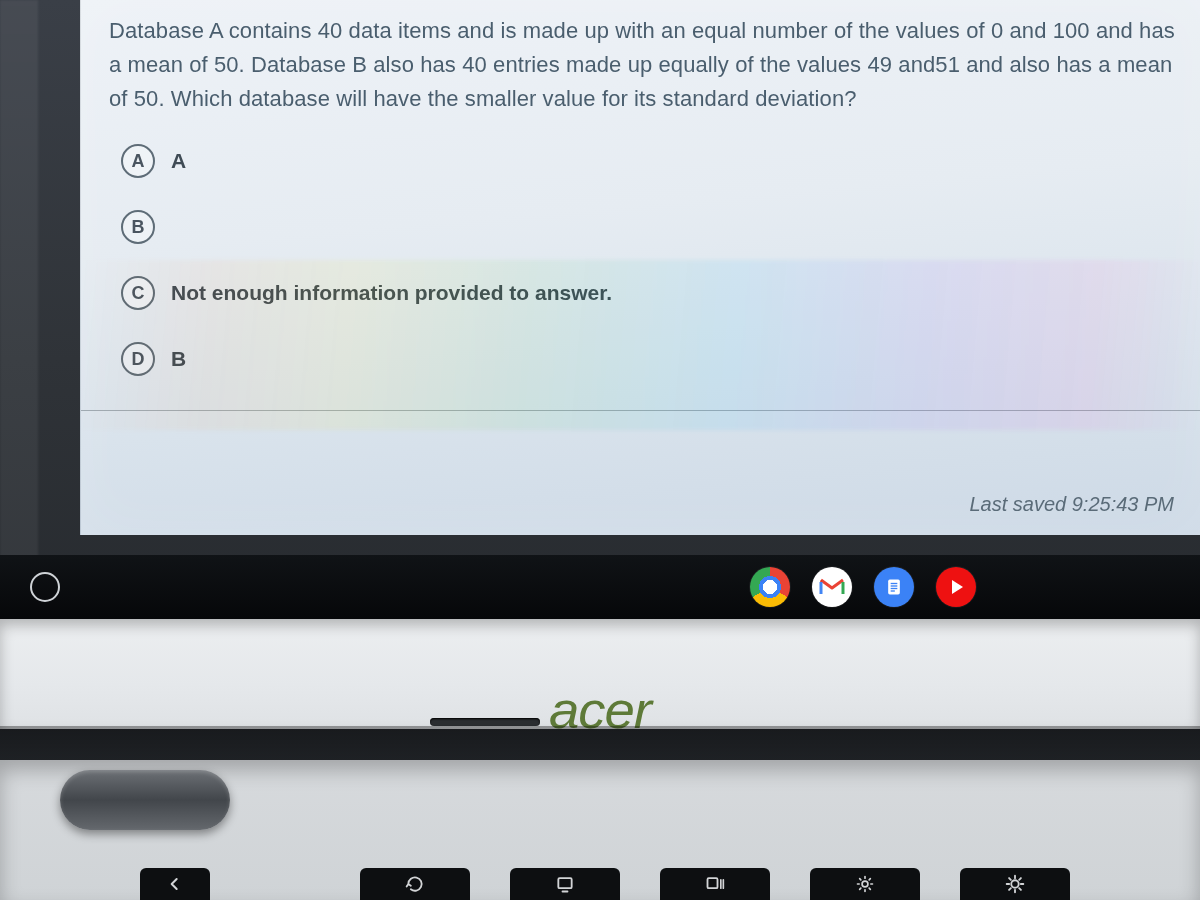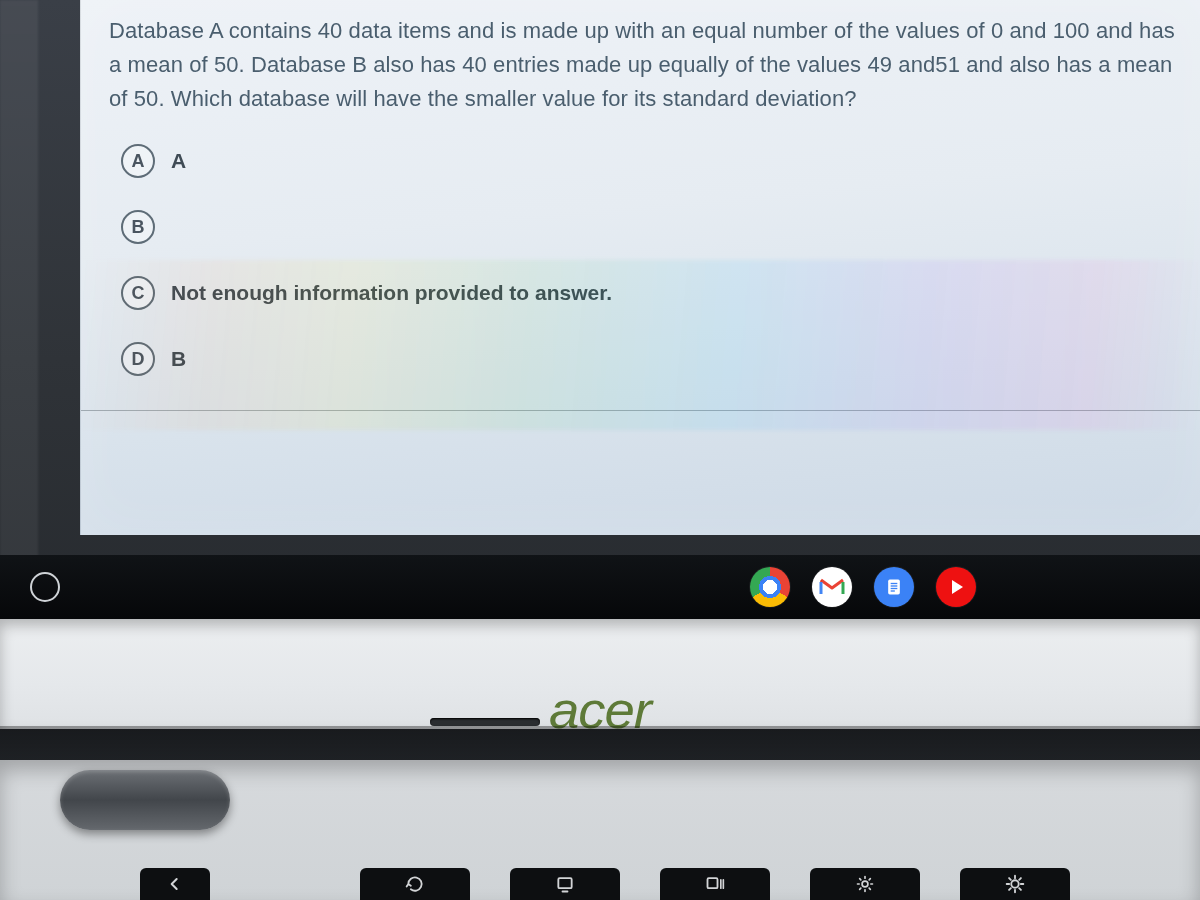--- a/index.html
+++ b/index.html
@@ -239,20 +239,21 @@
     <div class="option">
       <div class="letter">D</div>
       <div class="text">B</div>
     </div>
 
   </div>
 
   <div class="divider"></div>
   <div class="prism"></div>
 
+  <div class="saved">Last saved 9:25:43 PM</div>
 </div>
 
 <div class="shelf">
   <div class="launcher"></div>
   <div class="apps">
     <div class="app-icon chrome" title="Google Chrome"></div>
     <div class="app-icon gmail" title="Gmail">
       <svg viewBox="0 0 52 40">
           <path d="M4 6h44v28H4z" fill="#fff"></path>
           <path d="M4 6l22 16L48 6" fill="none" stroke="#ea4335" stroke-width="6" stroke-linejoin="round"></path>

